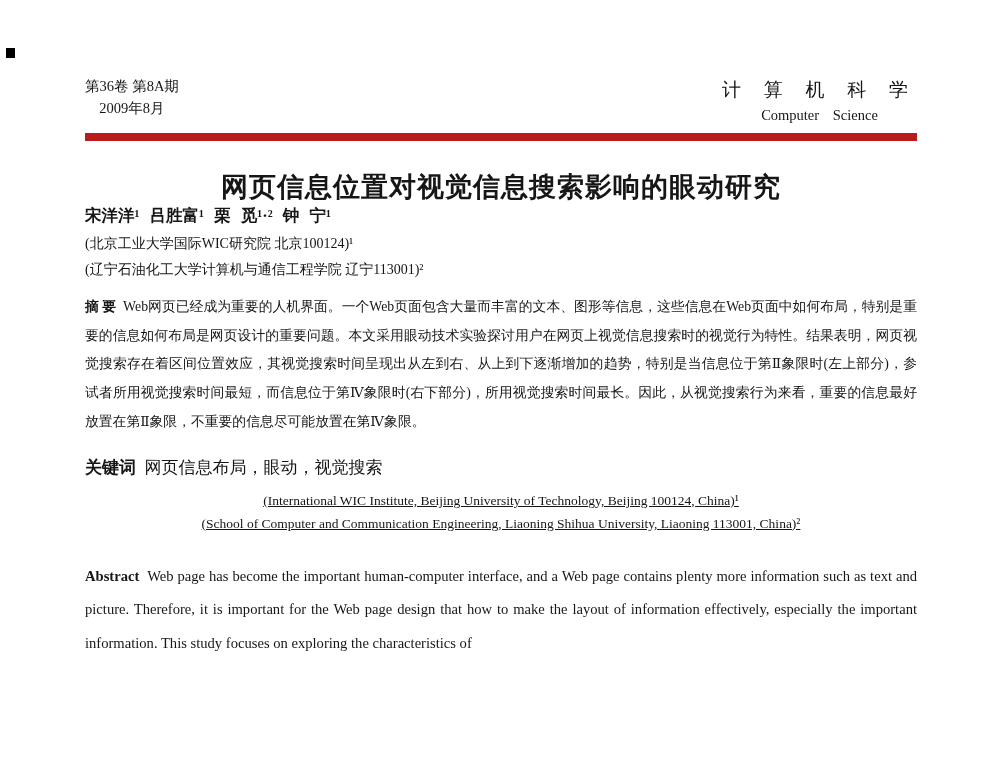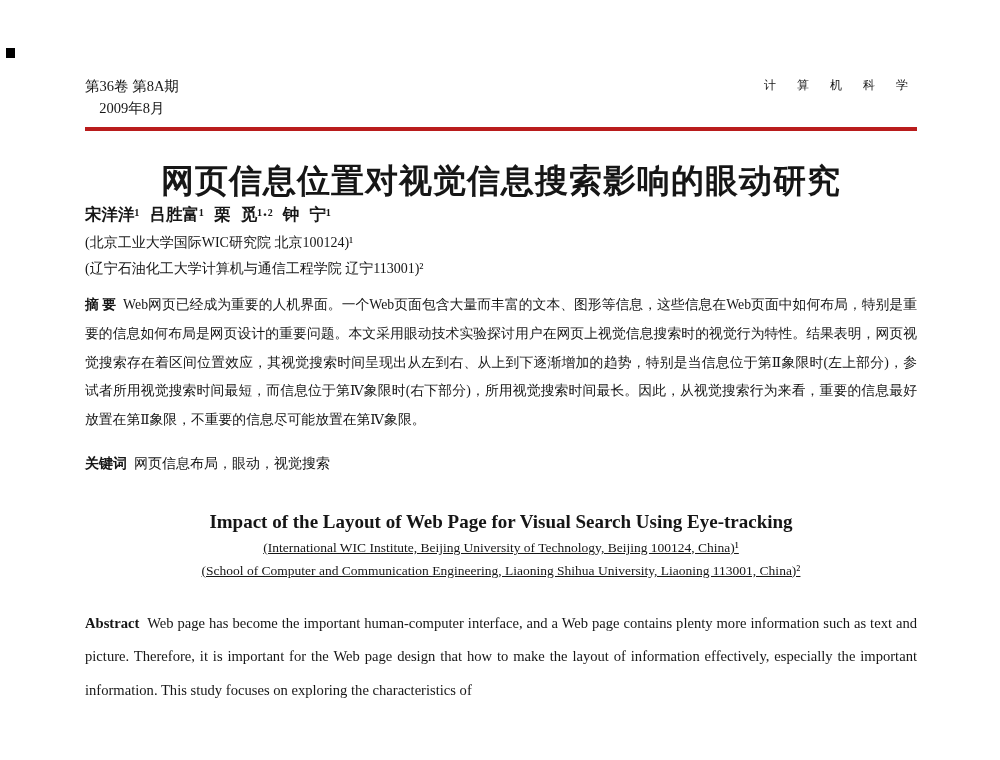--- a/index.html
+++ b/index.html
@@ -24,46 +24,46 @@
     position: absolute;
     left: 85px;
     top: 76px;
     width: 832px;
   }
   .journal-header {
     display: flex;
     justify-content: space-between;
     align-items: flex-start;
     padding-bottom: 7px;
-    border-bottom: 4px solid #b91c1c;
+    border-bottom: 8px solid #b91c1c;
   }
   .jh-col { text-align: center; font-size: 14.5px; line-height: 1.5; }
-  .jh-center .zh { letter-spacing: 9px; font-size: 12px; text-align: center; }
+  .jh-center .zh { letter-spacing: 9px; font-size: 19px; text-align: center; }
   .jh-center .en { word-spacing: 10px; }
   .title-zh {
     margin: 28px 0 0 0;
     text-align: center;
-    font-size: 33px;
+    font-size: 27px;
     font-weight: bold;
     letter-spacing: 1px;
   }
   .authors-zh {
     text-align: left;
     font-size: 16.5px;
     font-weight: bold;
     word-spacing: 6px;
   }
   .affil { font-size: 14px; margin-top: 8px; }
   .abstract-zh {
     font-size: 13.8px;
     line-height: 2.08;
     text-align: justify;
   }
   .label { font-weight: bold; }
-  .keywords { font-size: 14px; line-height: 2.08; }
+  .keywords { font-size: 17px; line-height: 2.08; }
   .title-en {
     margin: 33px 0 0 0;
     text-align: center;
     font-size: 19px;
     font-weight: bold;
   }
   .authors-en { text-align: center; font-size: 15px; margin-top: 14px; word-spacing: 8px; }
   .affil-en { text-align: center; font-size: 13.5px; margin-top: 7px; text-decoration: underline; }
   .abstract-en {
     margin-top: 28px;
@@ -79,35 +79,35 @@
 
 <div class="page">
 
   <div class="journal-header">
     <div class="jh-col">
       <div>第36卷 第8A期</div>
       <div>2009年8月</div>
     </div>
     <div class="jh-col jh-center">
       <div class="zh">计 算 机 科 学</div>
+      <div class="en">Computer Science</div>
     </div>
   </div>
 
   <h1 class="title-zh">网页信息位置对视觉信息搜索影响的眼动研究</h1>
 
   <div class="authors-zh">宋洋洋¹ 吕胜富¹ 栗 觅¹·² 钟 宁¹</div>
 
   <div class="affil">(北京工业大学国际WIC研究院 北京100124)¹</div>
   <div class="affil">(辽宁石油化工大学计算机与通信工程学院 辽宁113001)²</div>
 
   <p class="abstract-zh"><span class="label">摘 要</span>&nbsp;&nbsp;<span>Web网页已经成为重要的人机界面。一个Web页面包含大量而丰富的文本、图形等信息，这些信息在Web页面中如何布局，特别是重要的信息如何布局是网页设计的重要问题。本文采用眼动技术实验探讨用户在网页上视觉信息搜索时的视觉行为特性。结果表明，网页视觉搜索存在着区间位置效应，其视觉搜索时间呈现出从左到右、从上到下逐渐增加的趋势，特别是当信息位于第Ⅱ象限时(左上部分)，参试者所用视觉搜索时间最短，而信息位于第Ⅳ象限时(右下部分)，所用视觉搜索时间最长。因此，从视觉搜索行为来看，重要的信息最好放置在第Ⅱ象限，不重要的信息尽可能放置在第Ⅳ象限。</span></p>
 
   <p class="keywords" style="margin:0;"><span class="label">关键词</span>&nbsp;&nbsp;<span>网页信息布局，眼动，视觉搜索</span></p>
 
-  <h2 class="title-en">Impact of the Layout of Web Page for Visual Search Using Eye-tracking</h2>
 
 
   <div class="affil-en">(International WIC Institute, Beijing University of Technology, Beijing 100124, China)¹</div>
   <div class="affil-en">(School of Computer and Communication Engineering, Liaoning Shihua University, Liaoning 113001, China)²</div>
 
   <p class="abstract-en"><span class="label">Abstract</span>&nbsp;&nbsp;<span>Web page has become the important human-computer interface, and a Web page contains plenty more information such as text and picture. Therefore, it is important for the Web page design that how to make the layout of information effectively, especially the important information. This study focuses on exploring the characteristics of</span></p>
 
 </div>
 
 </body></html>

